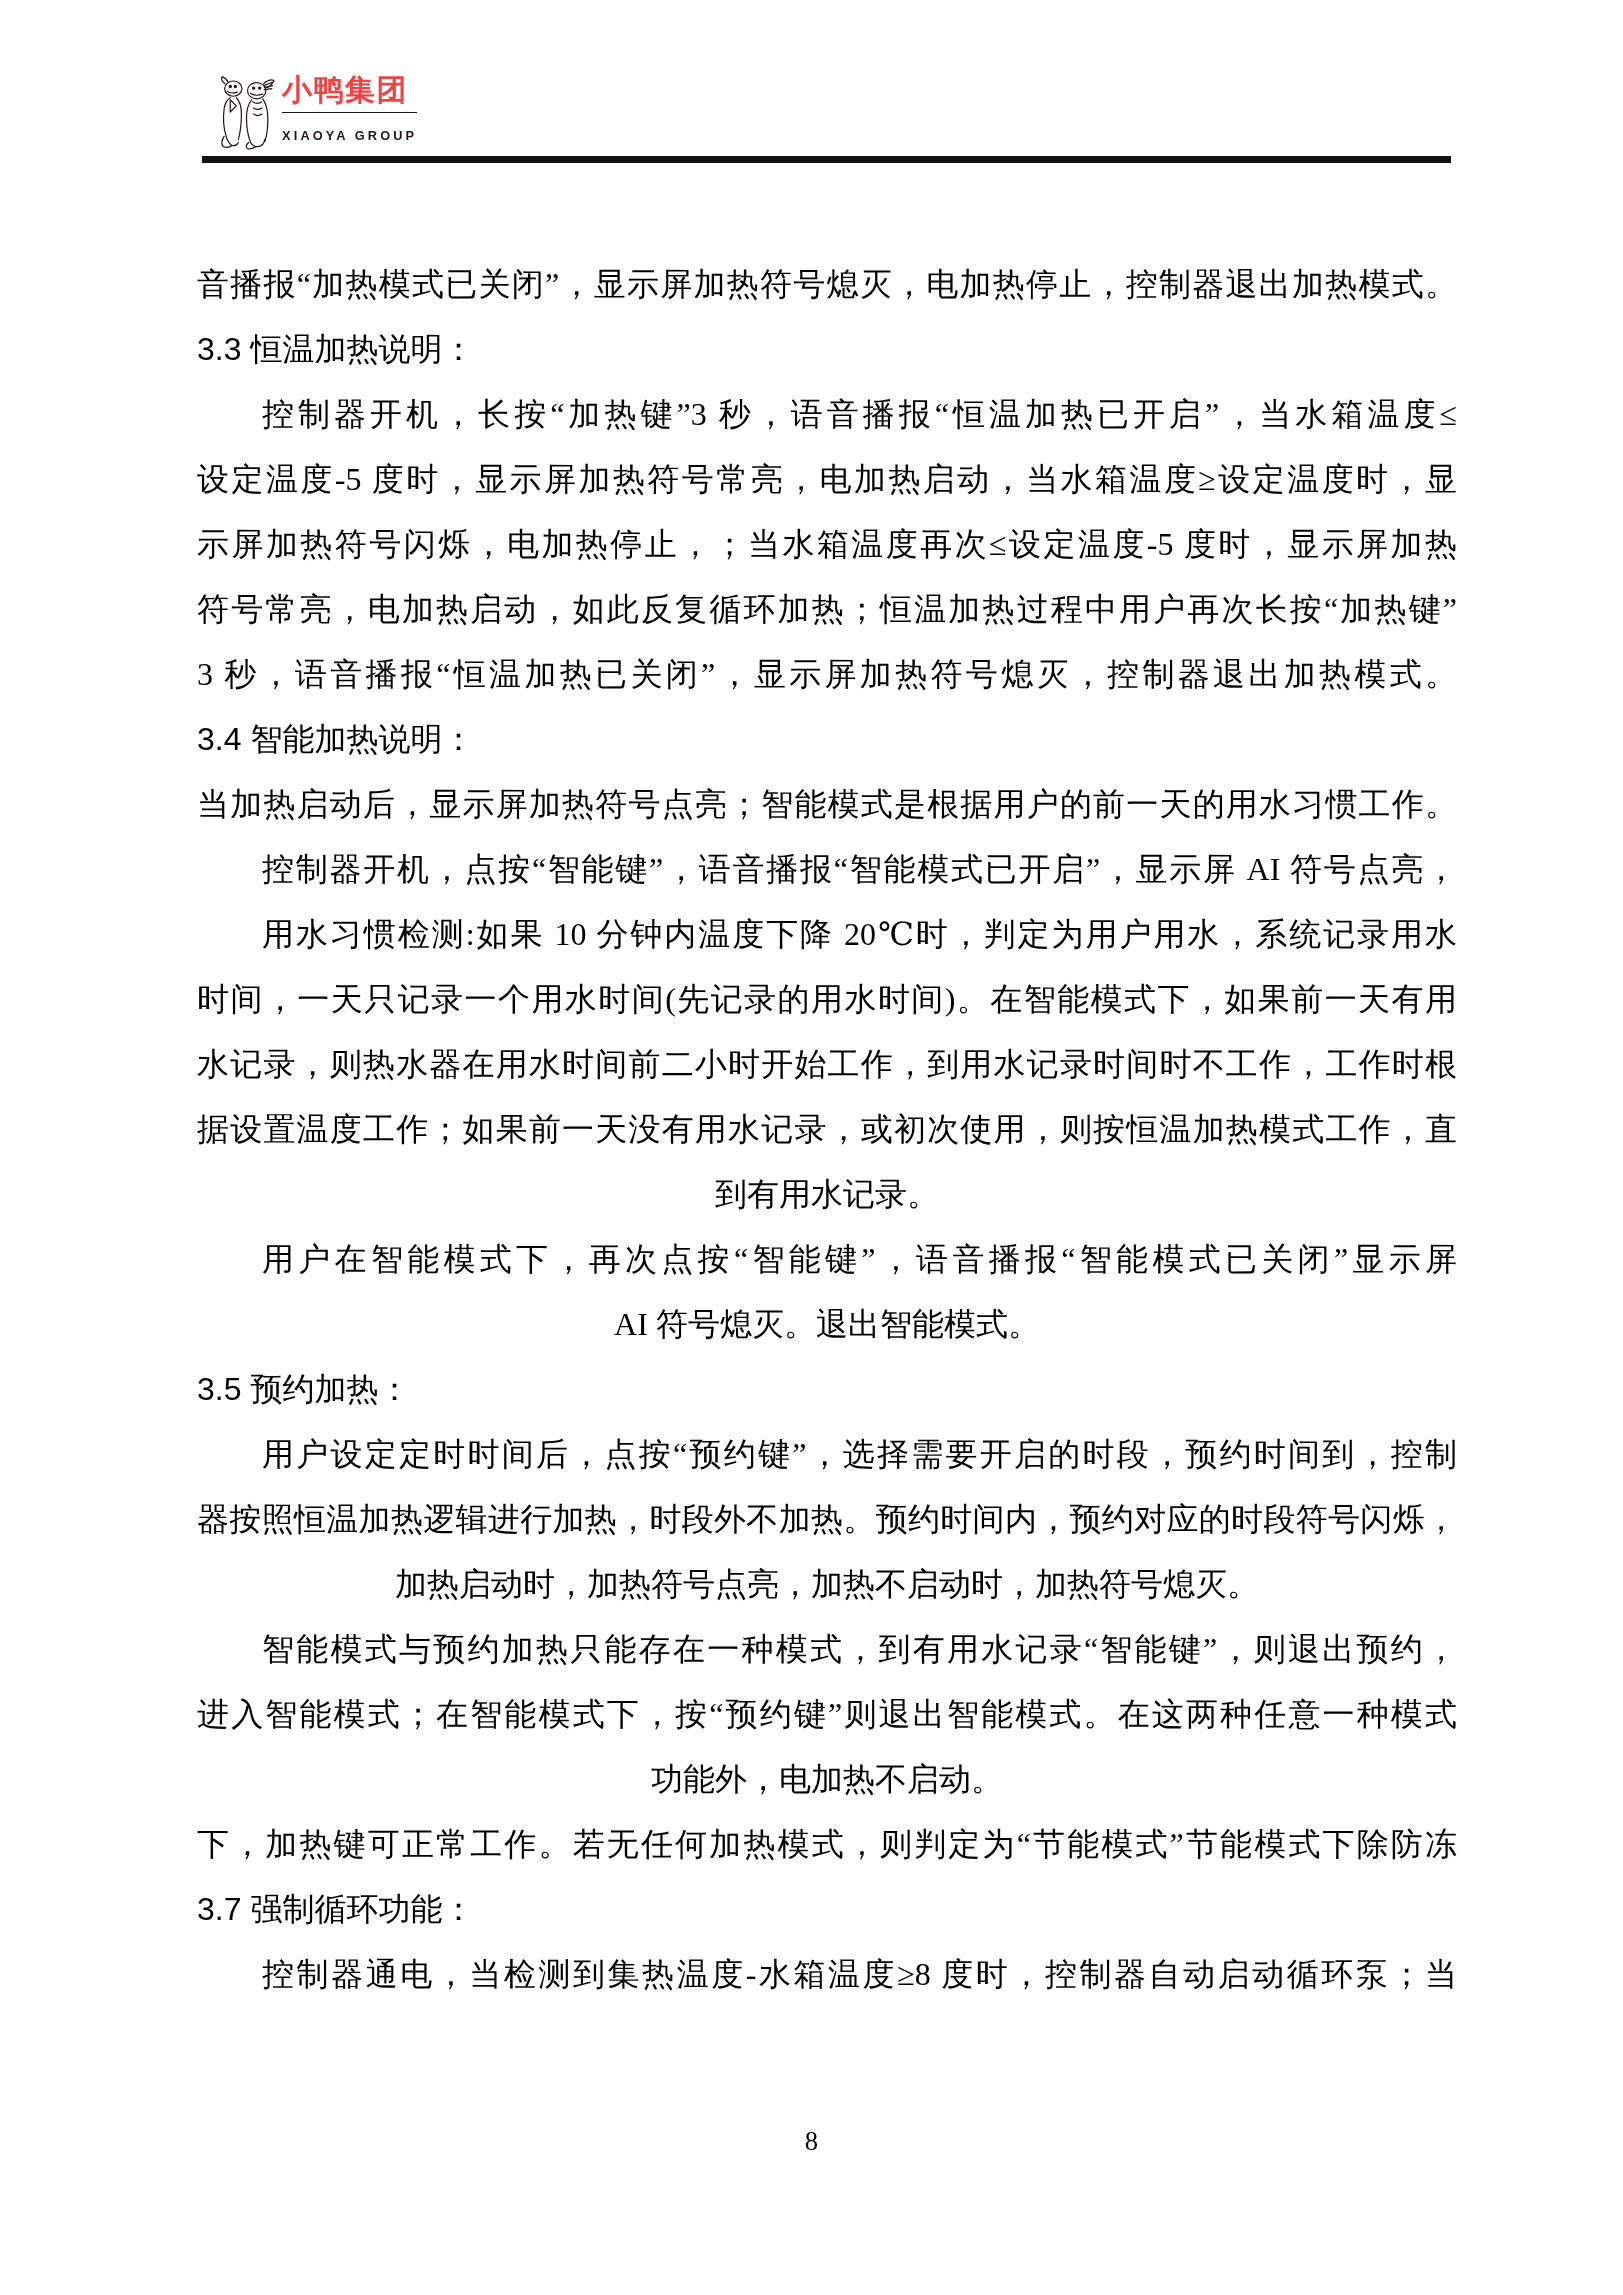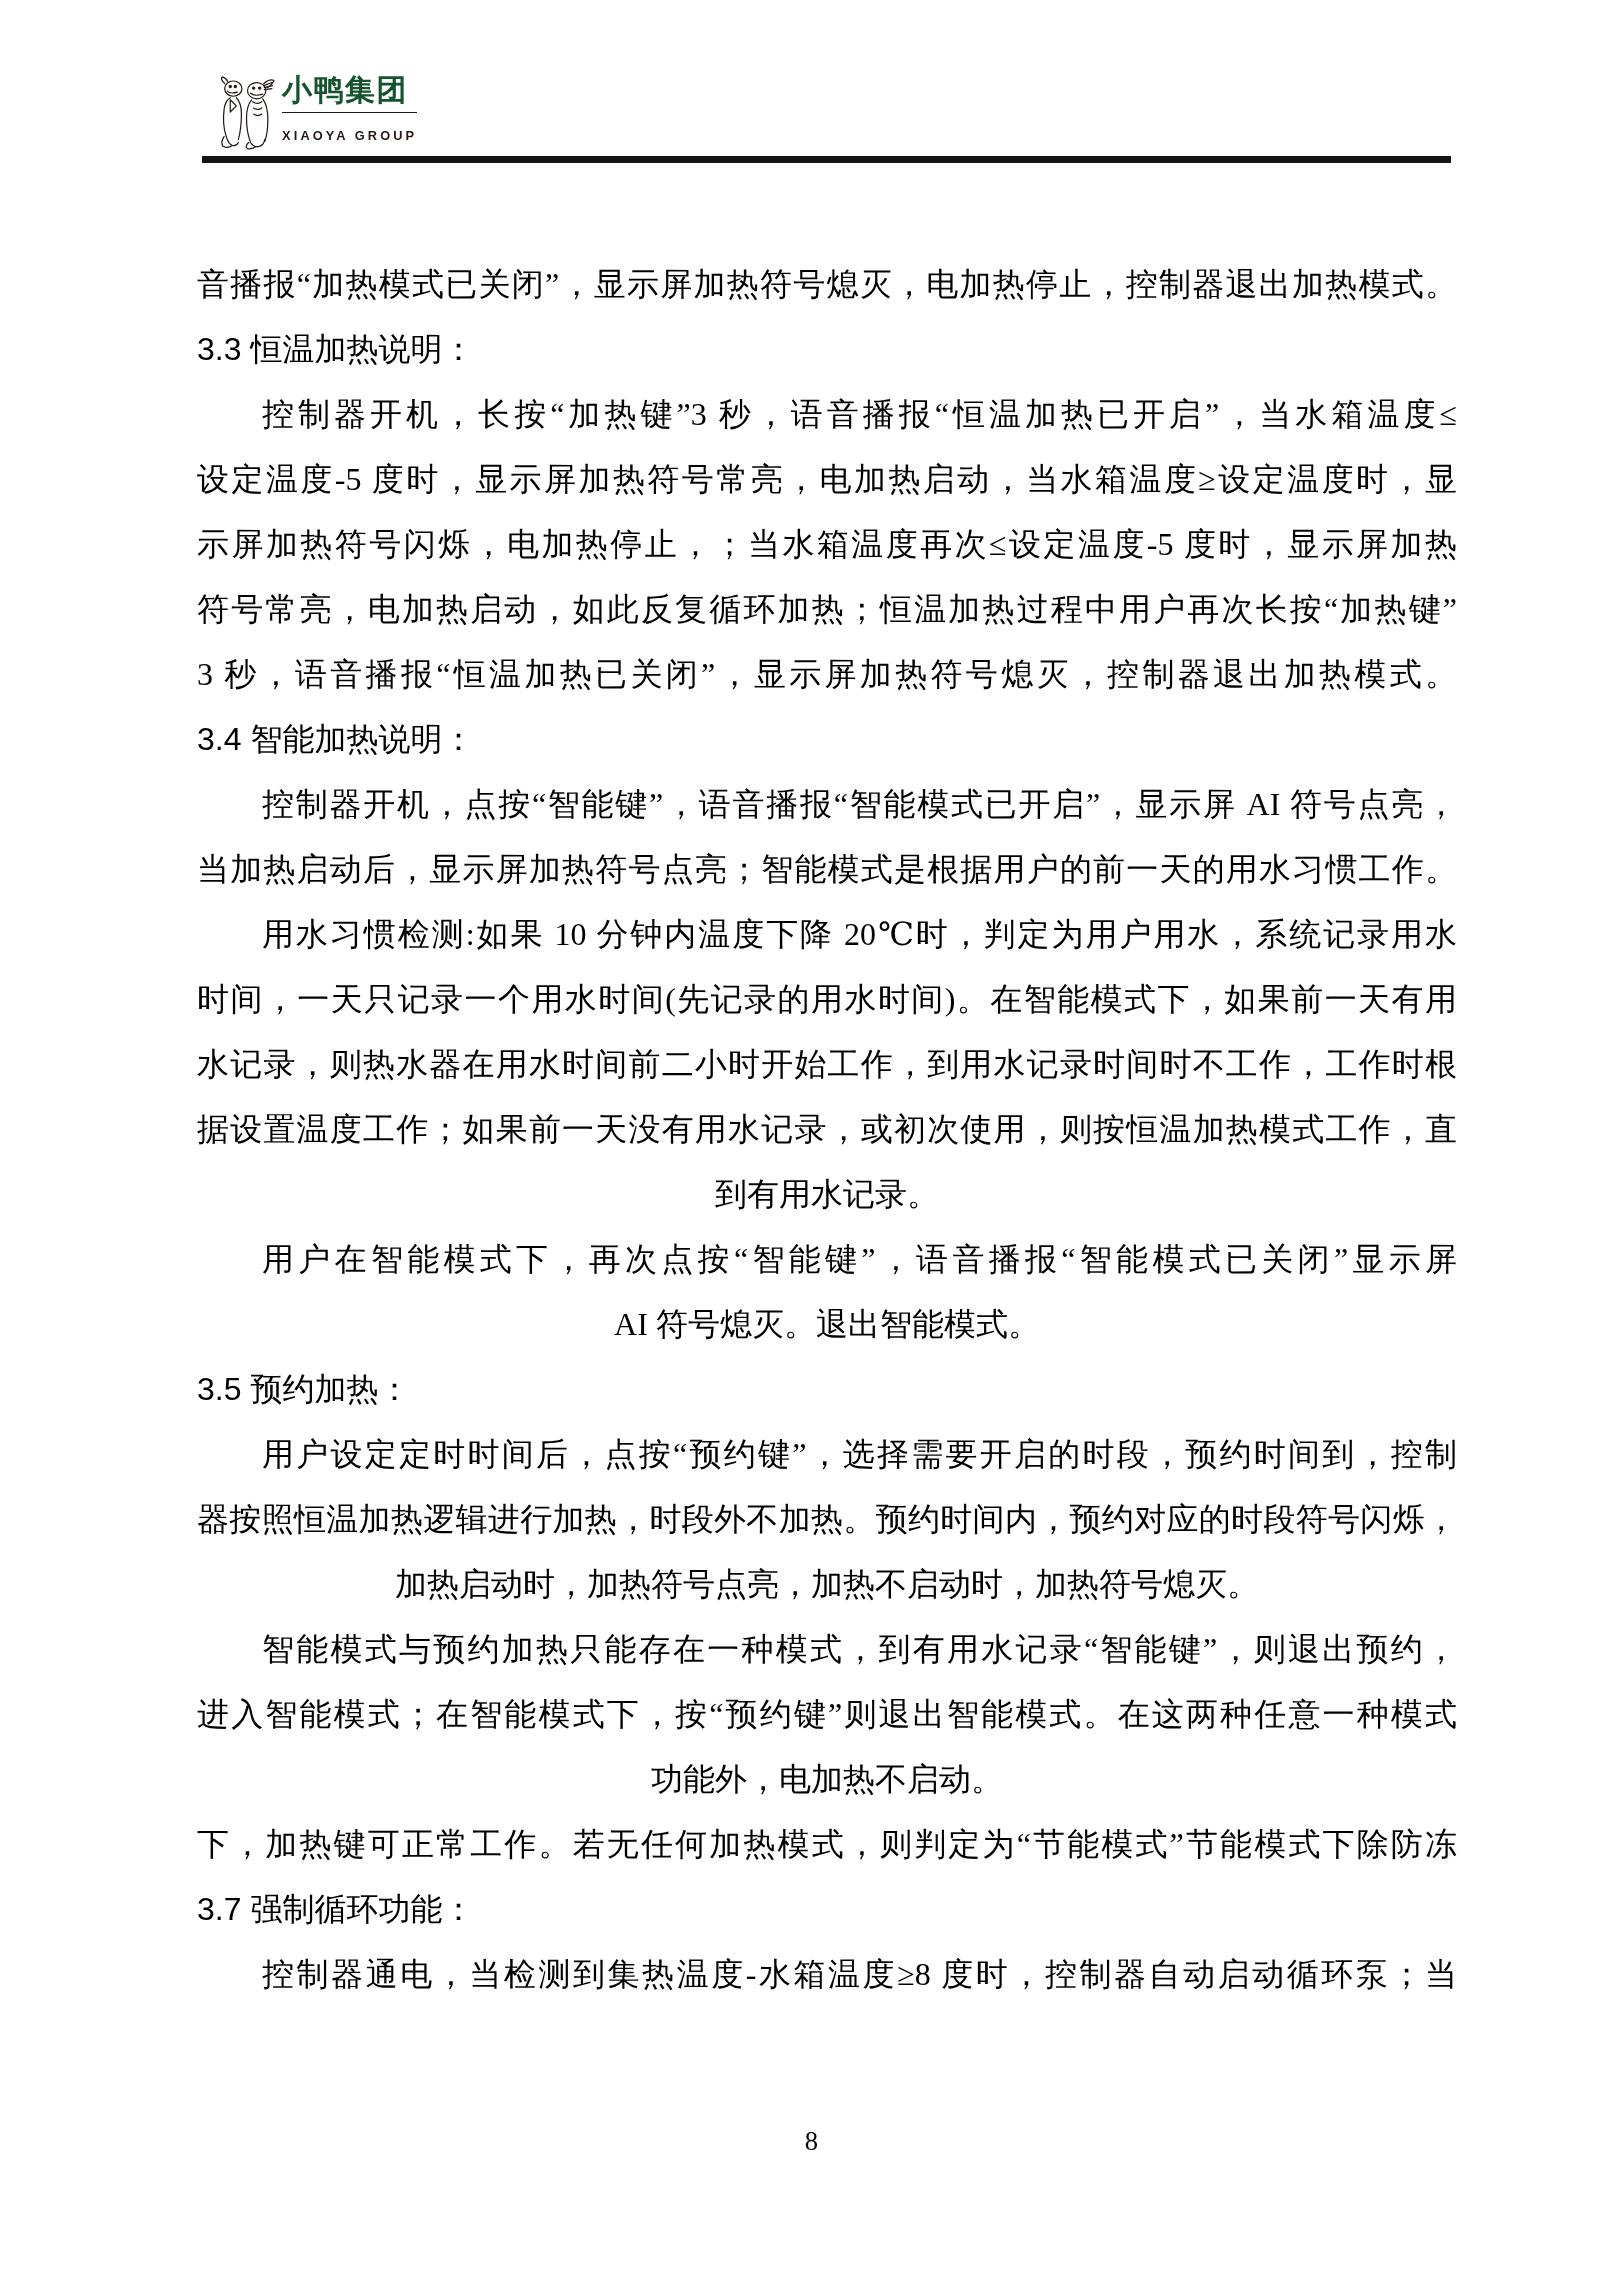--- a/index.html
+++ b/index.html
@@ -12,21 +12,21 @@
   }
   .page { position: absolute; inset: 0; background: #ffffff; }
 
   
   .logo-wrap { position: absolute; left: 215px; top: 75px; display: flex; align-items: flex-start; }
   .logo-ducks { width: 62px; height: 75px; flex: 0 0 auto; }
   .logo-text { margin-left: 5.1px; display: inline-block; }
   .logo-cn {
     font-family: "Liberation Sans", "DejaVu Sans", sans-serif;
     font-weight: 900; font-size: 30px; letter-spacing: 1.5px;
-    color: #14532d; line-height: 1;
+    color: #ef4444; line-height: 1;
     padding-bottom: 7.2px; border-bottom: 1.5px solid #231815;
     white-space: nowrap;
   }
   .logo-en {
     font-family: "Liberation Sans", "DejaVu Sans", sans-serif;
     font-weight: 700; font-size: 12.8px; letter-spacing: 3.1px;
     color: #231815; margin-top: 15px; white-space: nowrap;
   }
   .header-rule {
     position: absolute; left: 202px; top: 156px;
@@ -97,22 +97,22 @@
 
   <div class="doc" id="doc-lines">
       <div class="line justify">音播报“加热模式已关闭”，显示屏加热符号熄灭，电加热停止，控制器退出加热模式。</div>
       <div class="line heading">3.3 恒温加热说明：</div>
       <div class="line justify indent">控制器开机，长按“加热键”3 秒，语音播报“恒温加热已开启”，当水箱温度≤</div>
       <div class="line justify">设定温度-5 度时，显示屏加热符号常亮，电加热启动，当水箱温度≥设定温度时，显</div>
       <div class="line justify">示屏加热符号闪烁，电加热停止，；当水箱温度再次≤设定温度-5 度时，显示屏加热</div>
       <div class="line justify">符号常亮，电加热启动，如此反复循环加热；恒温加热过程中用户再次长按“加热键”</div>
       <div class="line justify">3 秒，语音播报“恒温加热已关闭”，显示屏加热符号熄灭，控制器退出加热模式。</div>
       <div class="line heading">3.4 智能加热说明：</div>
+      <div class="line justify">当加热启动后，显示屏加热符号点亮；智能模式是根据用户的前一天的用水习惯工作。</div>
       <div class="line justify indent">控制器开机，点按“智能键”，语音播报“智能模式已开启”，显示屏 AI 符号点亮，</div>
-      <div class="line justify">当加热启动后，显示屏加热符号点亮；智能模式是根据用户的前一天的用水习惯工作。</div>
       <div class="line justify indent">用水习惯检测:如果 10 分钟内温度下降 20℃时，判定为用户用水，系统记录用水</div>
       <div class="line justify">时间，一天只记录一个用水时间(先记录的用水时间)。在智能模式下，如果前一天有用</div>
       <div class="line justify">水记录，则热水器在用水时间前二小时开始工作，到用水记录时间时不工作，工作时根</div>
       <div class="line justify">据设置温度工作；如果前一天没有用水记录，或初次使用，则按恒温加热模式工作，直</div>
       <div class="line">到有用水记录。</div>
       <div class="line justify indent">用户在智能模式下，再次点按“智能键”，语音播报“智能模式已关闭”显示屏</div>
       <div class="line">AI 符号熄灭。退出智能模式。</div>
       <div class="line heading">3.5 预约加热：</div>
       <div class="line justify indent">用户设定定时时间后，点按“预约键”，选择需要开启的时段，预约时间到，控制</div>
       <div class="line justify">器按照恒温加热逻辑进行加热，时段外不加热。预约时间内，预约对应的时段符号闪烁，</div>

